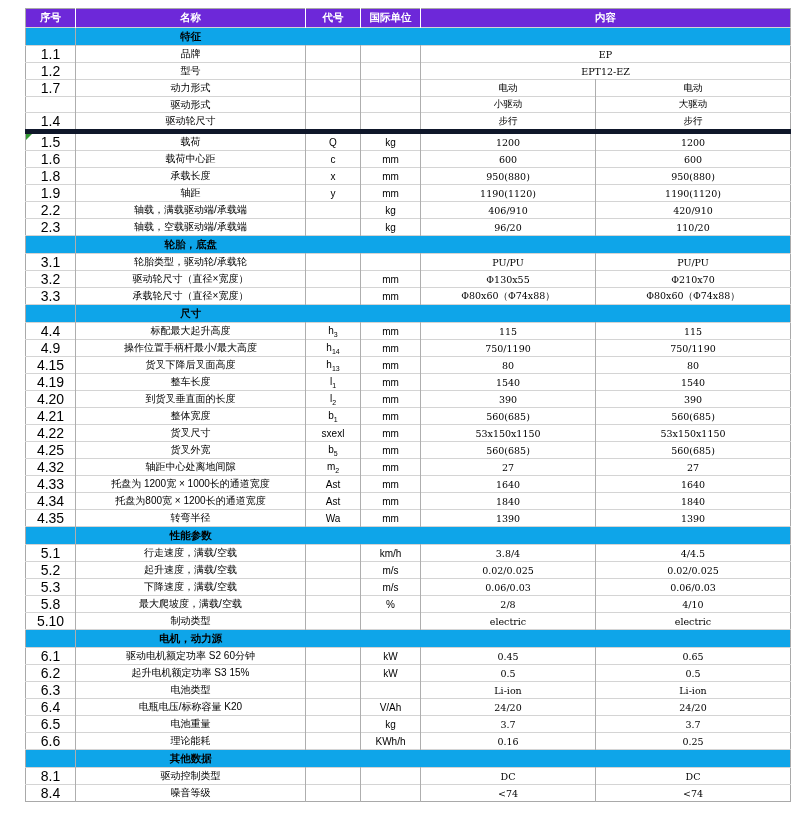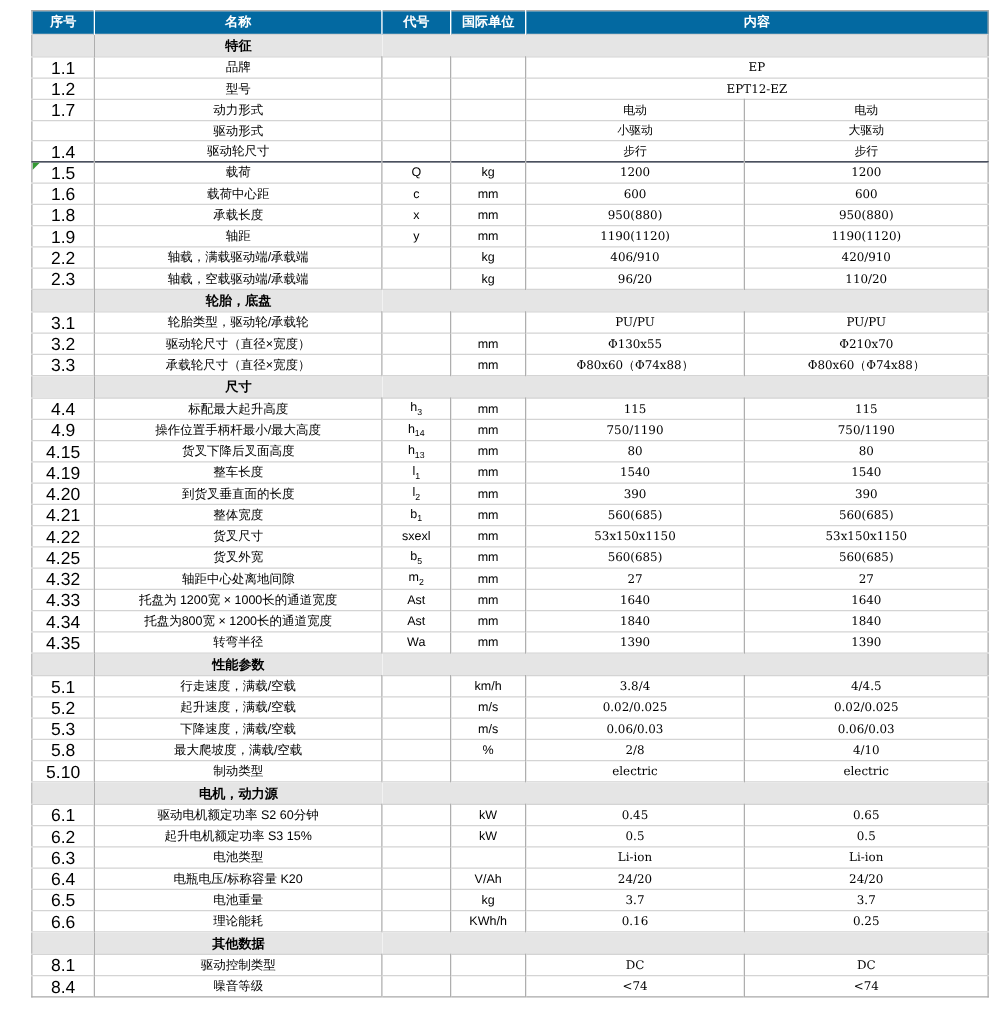--- a/index.html
+++ b/index.html
@@ -4,34 +4,34 @@
 <style>
   html,body{margin:0;padding:0;background:#fff;}
   body{width:800px;height:819px;font-family:"Liberation Sans","DejaVu Sans",sans-serif;color:#000;}
   .sheet{position:relative;width:800px;height:819px;background:#fff;overflow:hidden;}
   table.spec{
     position:absolute;left:25px;top:8px;width:765px;
     border-collapse:collapse;table-layout:fixed;
     border:1px solid #a9a9a9;
   }
   thead th{
-    background:#0369a1;color:#fff;font-weight:bold;font-size:10.5px;
+    background:#6d28d9;color:#fff;font-weight:bold;font-size:10.5px;
     height:18px;padding:0;vertical-align:middle;
     border-right:1px solid #ffffff;
   }
   thead th:last-child{border-right:none;}
   td{
     height:15.36px;padding:0;font-size:10px;text-align:center;vertical-align:middle;
     border-top:1px solid #d4d4d4;border-right:1px solid #aeaeae;
     overflow:hidden;white-space:nowrap;
   }
   td.last, td.merged{border-right:none;}
-  tr.dark-top td{border-top:1px solid #0f172a;}
+  tr.dark-top td{border-top:5px solid #0f172a;}
   tr.section td{
-    background:#e5e5e5;font-weight:bold;font-size:10.5px;height:17px;
+    background:#0ea5e9;font-weight:bold;font-size:10.5px;height:17px;
   }
   tr.section td.sec-title{border-right:none;}
   tr.section td.sec-rest{border-right:none;}
   td.c-no{position:relative;font-size:14px;}
   td.c-name{font-size:10px;text-align:center;}
   td.c-code, td.c-unit{font-size:10px;}
   td.c-code sub{font-size:7px;}
   td.c-val{font-family:"DejaVu Serif","Liberation Serif",serif;font-size:9.5px;}
   .note-tri{
     position:absolute;left:0;top:0;width:0;height:0;

